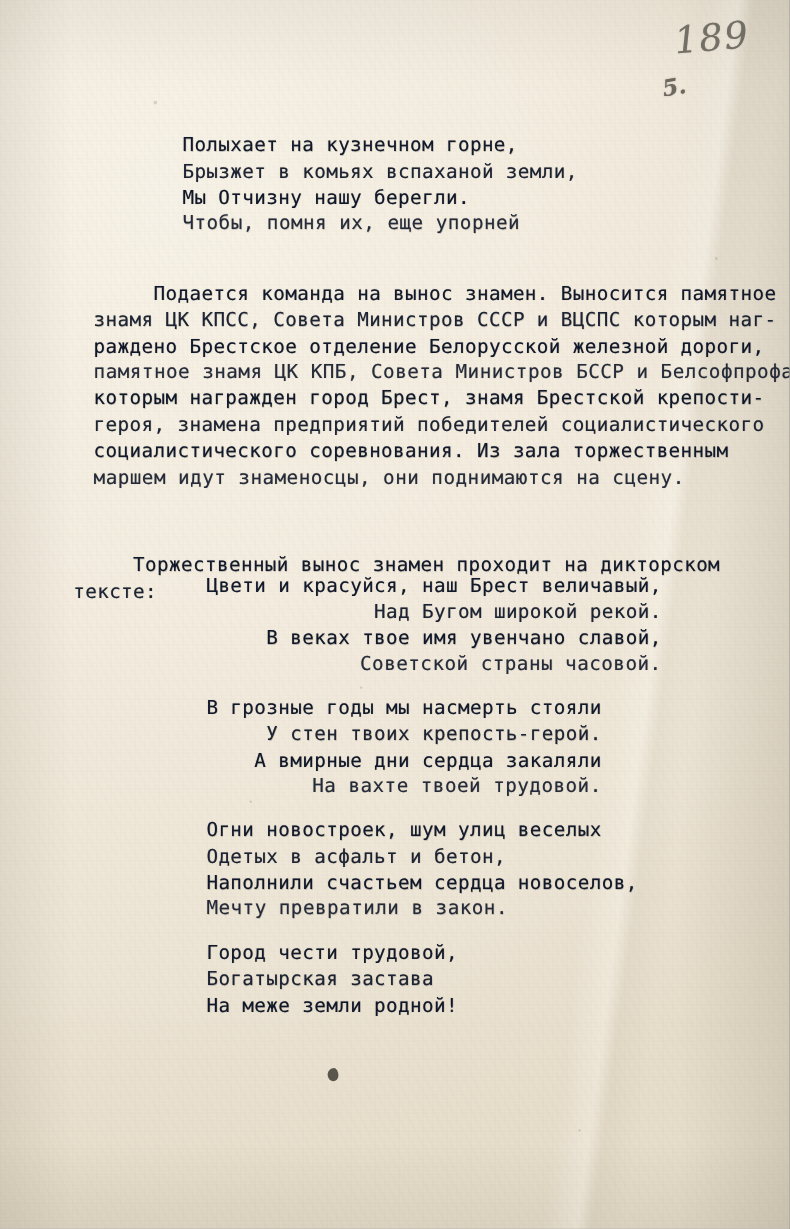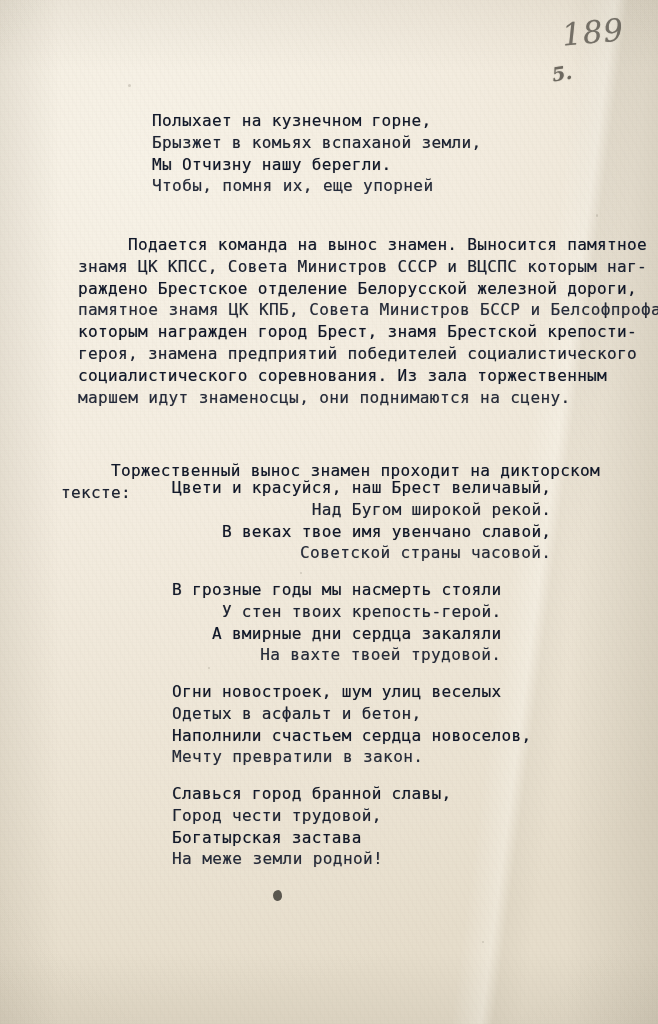--- a/index.html
+++ b/index.html
@@ -186,18 +186,18 @@
     <div class="tw para-flags"><span class="line">     Подается команда на вынос знамен. Выносится памятное</span><span class="line">знамя ЦК КПСС, Совета Министров СССР и ВЦСПС которым наг-</span><span class="line">раждено Брестское отделение Белорусской железной дороги,</span><span class="line">памятное знамя ЦК КПБ, Совета Министров БССР и Белсофпрофа</span><span class="line">которым награжден город Брест, знамя Брестской крепости-</span><span class="line">героя, знамена предприятий победителей социалистического</span><span class="line">социалистического соревнования. Из зала торжественным</span><span class="line">маршем идут знаменосцы, они поднимаются на сцену.</span></div>
 
     <div class="tw para-announce"><span class="line">     Торжественный вынос знамен проходит на дикторском</span><span class="line">тексте:</span></div>
 
     <div class="tw verse verse-1"><span class="line">Цвети и красуйся, наш Брест величавый,</span><span class="line">Над Бугом широкой рекой.</span><span class="line">В веках твое имя увенчано славой,</span><span class="line">Советской страны часовой.</span></div>
 
     <div class="tw verse verse-2"><span class="line">В грозные годы мы насмерть стояли</span><span class="line">У стен твоих крепость-герой.</span><span class="line">А вмирные дни сердца закаляли</span><span class="line">На вахте твоей трудовой.</span></div>
 
     <div class="tw verse verse-3"><span class="line">Огни новостроек, шум улиц веселых</span><span class="line">Одетых в асфальт и бетон,</span><span class="line">Наполнили счастьем сердца новоселов,</span><span class="line">Мечту превратили в закон.</span></div>
 
-    <div class="tw verse verse-4"><span class="line">Славься город бранной славы,</span><span class="line">Город чести трудовой,</span><span class="line">Богатырская застава</span><span class="line">На меже земли родной!</span></div>
+    <div class="tw verse verse-4"><span class="line">Город чести трудовой,</span><span class="line">Богатырская застава</span><span class="line">На меже земли родной!</span></div>
 
     <div class="ink-blot"></div>
 
   </div>
 </div>
 
 </body></html>

